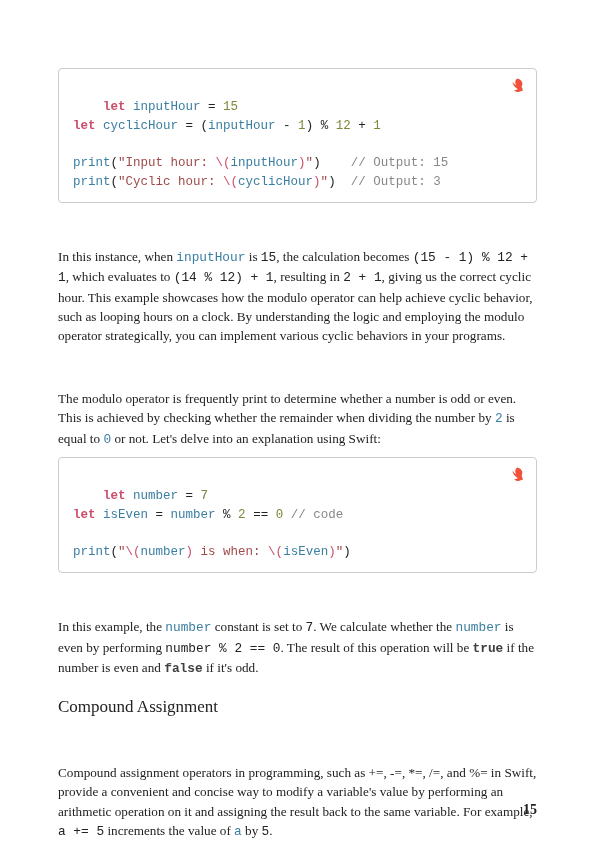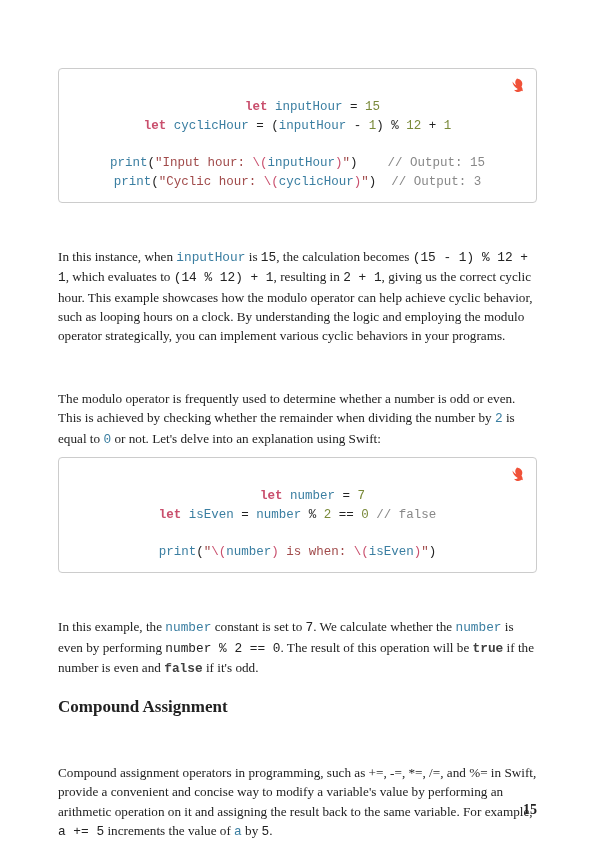--- a/index.html
+++ b/index.html
@@ -22,41 +22,40 @@
     border: 1px solid #ccc;
     border-radius: 4px;
     background: #fff;
     padding: 10px 14px 10px 14px;
     margin: 8px 0 14px 0;
     font-family: 'Courier New', monospace;
     font-size: 12.5px;
     line-height: 1.5;
     position: relative;
     white-space: pre;
-    text-align: center;
   }
   .swift-icon {
     position: absolute;
     top: 8px;
     right: 10px;
   }
   .kw { color: #c94f6d; font-weight: bold; }
   .var { color: #3a7ea1; }
   .num { color: #7a8a3a; }
   .str { color: #a04a4a; }
   .intp { color: #3a7ea1; }
   .cm { color: #888; }
   .op { color: #c94f6d; }
   p { margin: 0 0 2px 0; }
   .inl { font-family: 'Courier New', monospace; font-size: 12.8px; }
   .inl-blue { color: #3a7ea1; }
   .inl-red { color: #404040; font-weight: bold; }
   h2 {
     font-size: 17px;
-    font-weight: bold;
+    font-weight: normal;
     margin: 16px 0 2px 0;
     color: #222;
   }
   .page-num {
     position: absolute;
     bottom: 22px;
     right: 58px;
     font-weight: bold;
     font-size: 14px;
   }
@@ -71,27 +70,27 @@
     <span class="swift-icon"><svg width="18" height="18" viewBox="0 0 24 24">
           <path fill="#f05138" d="M12 2c-3 3-3 6-1 9-2-1-4-3-5-5 0 4 3 8 7 10-1 1-3 2-5 1 2 3 6 4 9 2 1-1 2-1 3 0-1-2 0-4-2-6 3-5 0-10-6-11z"></path>
         </svg></span><span class="kw">let</span> <span class="var">inputHour</span> <span>= </span><span class="num">15</span>
 <span class="kw">let</span> <span class="var">cyclicHour</span> <span>= (</span><span class="var">inputHour</span><span> - </span><span class="num">1</span><span>) % </span><span class="num">12</span><span> + </span><span class="num">1</span>
 
 <span class="var">print</span><span>(</span><span class="str">"Input hour: </span><span class="op">\(</span><span class="intp">inputHour</span><span class="op">)</span><span class="str">"</span><span>)    </span><span class="cm">// Output: 15</span>
 <span class="var">print</span><span>(</span><span class="str">"Cyclic hour: </span><span class="op">\(</span><span class="intp">cyclicHour</span><span class="op">)</span><span class="str">"</span><span>)  </span><span class="cm">// Output: 3</span></div>
 
   <p class="para"><span>In this instance, when </span><span class="inl inl-blue">inputHour</span><span> is </span><span class="inl">15</span><span>, the calculation becomes </span><span class="inl">(15 - 1) % 12 + 1</span><span>, which evaluates to </span><span class="inl">(14 % 12) + 1</span><span>, resulting in </span><span class="inl">2 + 1</span><span>, giving us the correct cyclic hour. This example showcases how the modulo operator can help achieve cyclic behavior, such as looping hours on a clock. By understanding the logic and employing the modulo operator strategically, you can implement various cyclic behaviors in your programs.</span></p>
 
-  <p class="para"><span>The modulo operator is frequently used to determine whether a number is odd or even. This is achieved by checking whether the remainder when dividing the number by </span><span class="inl inl-blue">2</span><span> is equal to </span><span class="inl inl-blue">0</span><span> or not. Let's delve into an explanation using Swift:</span></p>
+  <p class="para"><span>The modulo operator is frequently print to determine whether a number is odd or even. This is achieved by checking whether the remainder when dividing the number by </span><span class="inl inl-blue">2</span><span> is equal to </span><span class="inl inl-blue">0</span><span> or not. Let's delve into an explanation using Swift:</span></p>
 
   <div class="codebox">
     <span class="swift-icon"><svg width="18" height="18" viewBox="0 0 24 24">
           <path fill="#f05138" d="M12 2c-3 3-3 6-1 9-2-1-4-3-5-5 0 4 3 8 7 10-1 1-3 2-5 1 2 3 6 4 9 2 1-1 2-1 3 0-1-2 0-4-2-6 3-5 0-10-6-11z"></path>
         </svg></span><span class="kw">let</span> <span class="var">number</span> <span>= </span><span class="num">7</span>
-<span class="kw">let</span> <span class="var">isEven</span> <span>= </span><span class="var">number</span><span> % </span><span class="num">2</span><span> == </span><span class="num">0</span><span class="cm"> // false</span>
+<span class="kw">let</span> <span class="var">isEven</span> <span>= </span><span class="var">number</span><span> % </span><span class="num">2</span><span> == </span><span class="num">0</span><span class="cm"> // code</span>
 
 <span class="var">print</span><span>(</span><span class="str">"</span><span class="op">\(</span><span class="intp">number</span><span class="op">)</span><span class="str"> is when: </span><span class="op">\(</span><span class="intp">isEven</span><span class="op">)</span><span class="str">"</span><span>)</span></div>
 
   <p class="para"><span>In this example, the </span><span class="inl inl-blue">number</span><span> constant is set to </span><span class="inl">7</span><span>. We calculate whether the </span><span class="inl inl-blue">number</span><span> is even by performing </span><span class="inl">number % 2 == 0</span><span>. The result of this operation will be </span><span class="inl inl-red">true</span><span> if the number is even and </span><span class="inl inl-red">false</span><span> if it's odd.</span></p>
 
   <h2>Compound Assignment</h2>
 
 
   <p class="para"><span>Compound assignment operators in programming, such as +=, -=, *=, /=, and %= in Swift, provide a convenient and concise way to modify a variable's value by performing an arithmetic operation on it and assigning the result back to the same variable. For example, </span><span class="inl">a += 5</span><span> increments the value of </span><span class="inl inl-blue">a</span><span> by </span><span class="inl">5</span><span>.</span></p>
 

